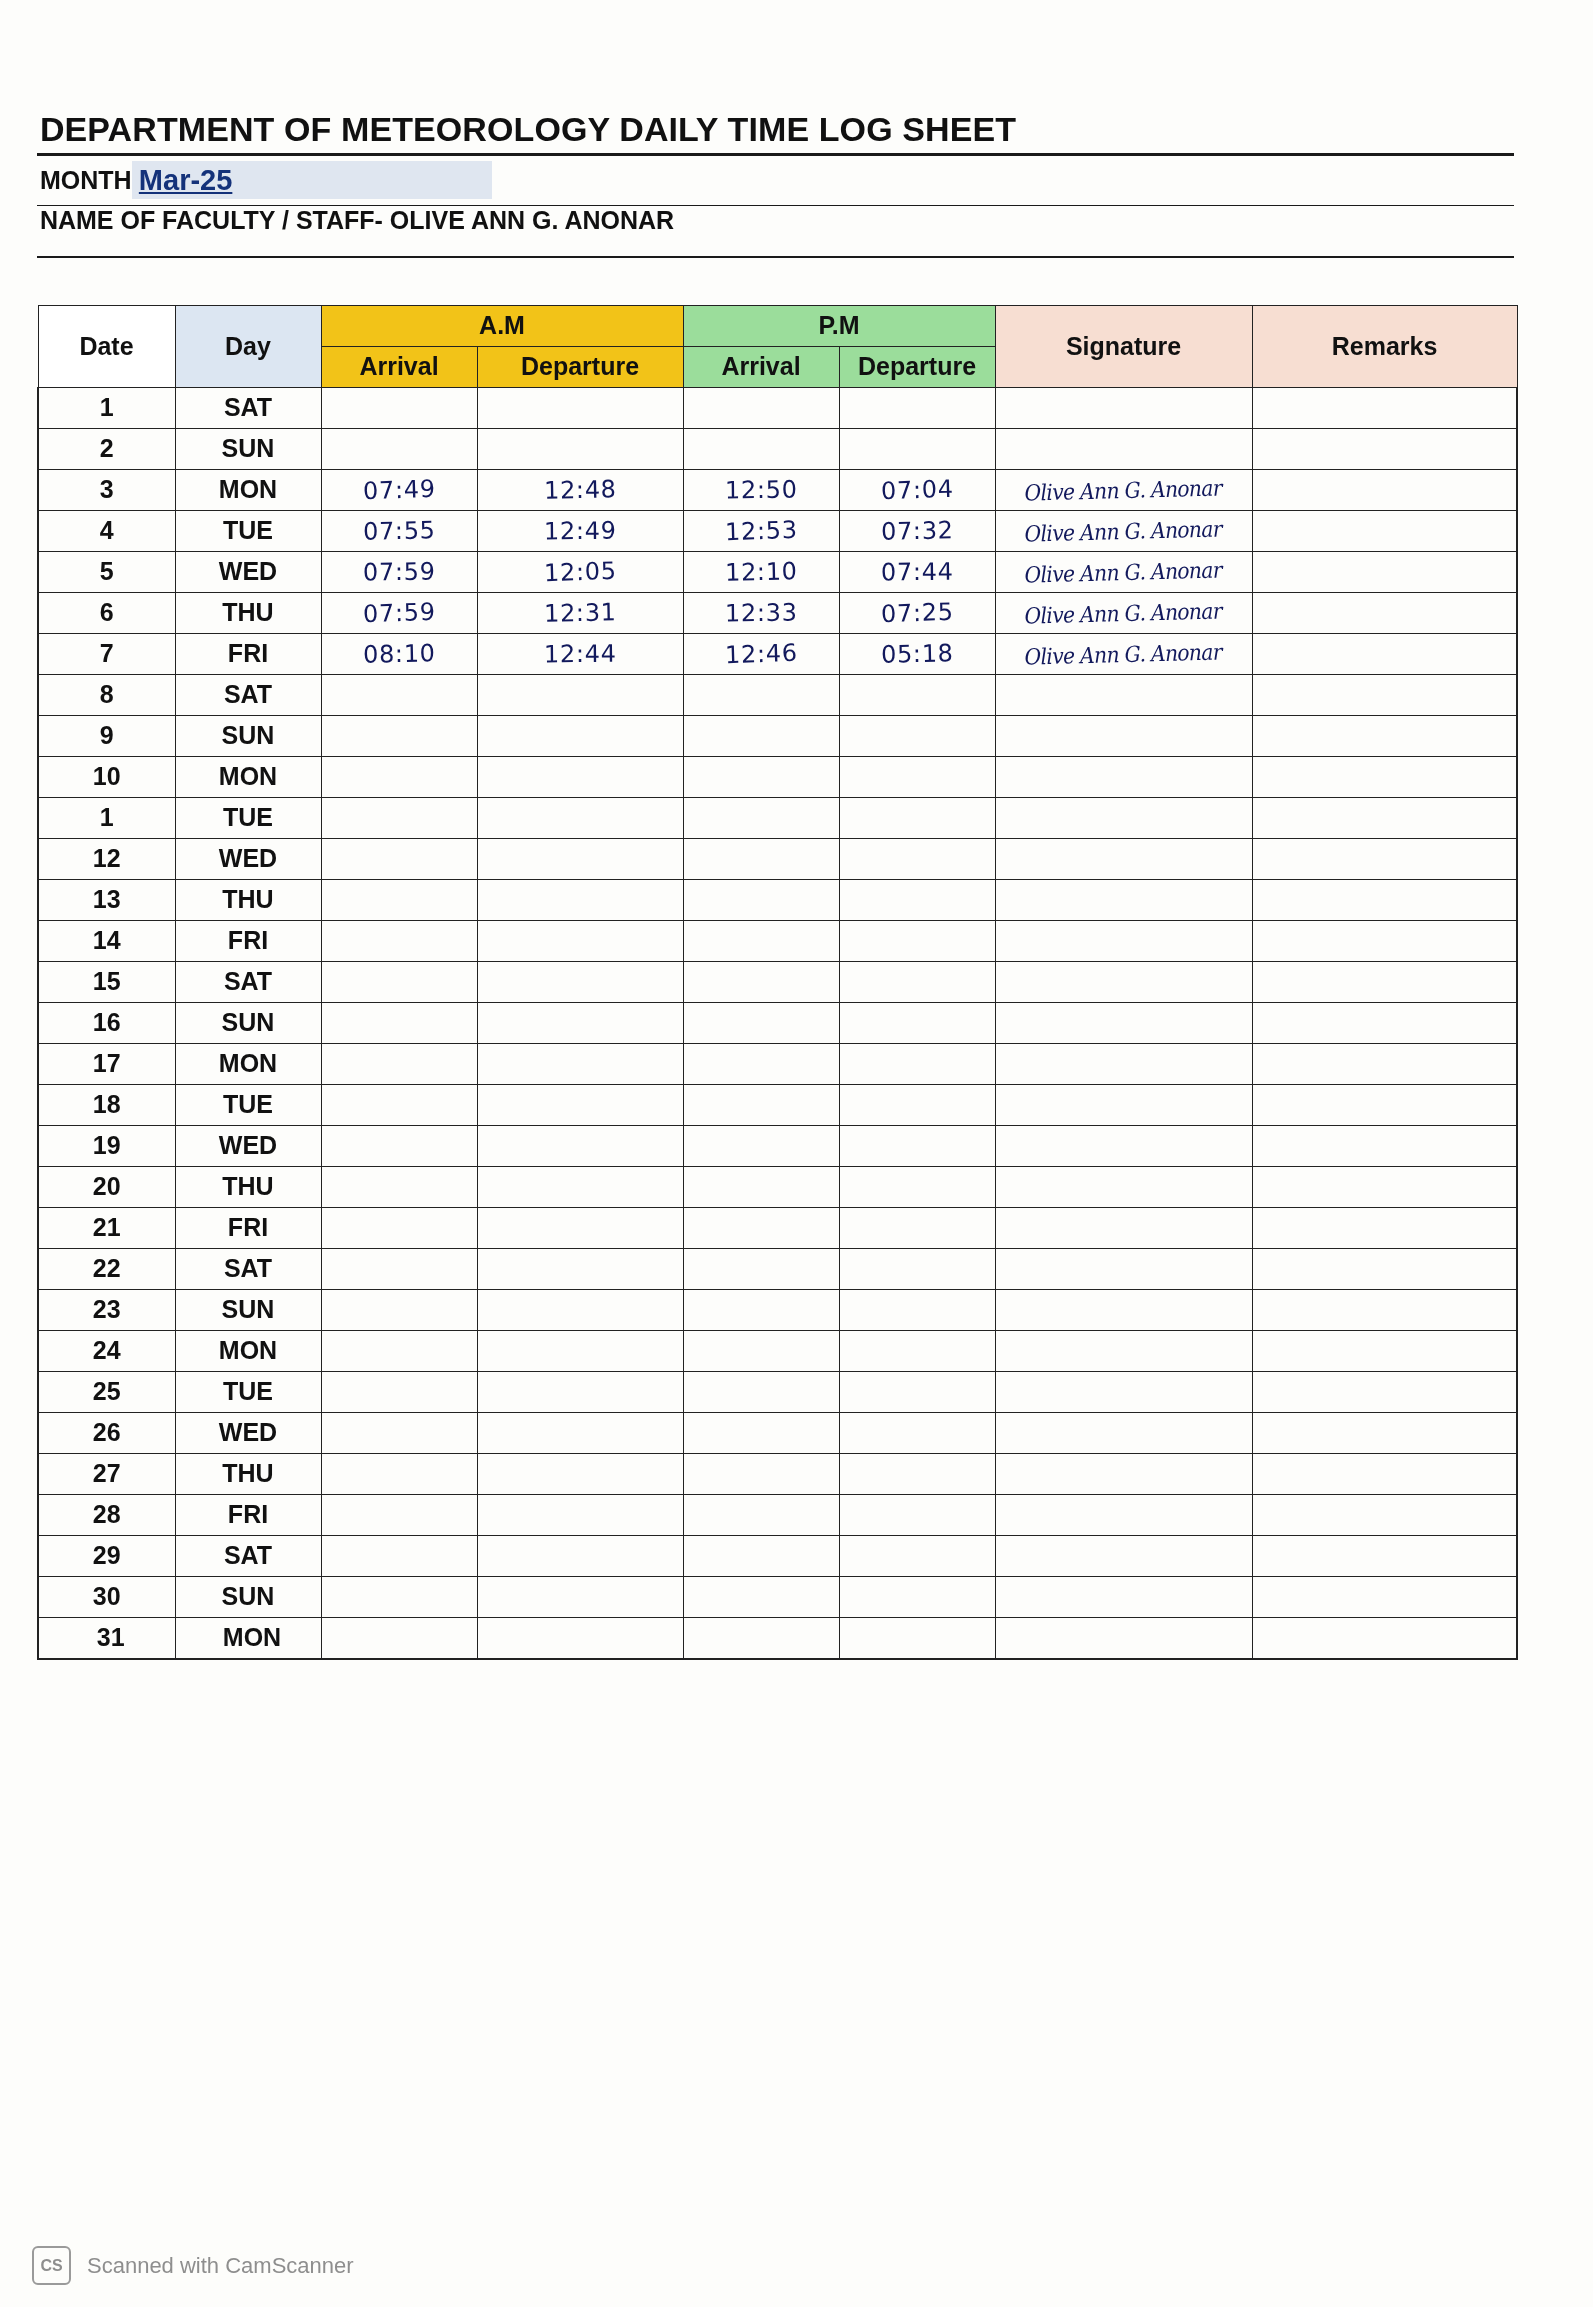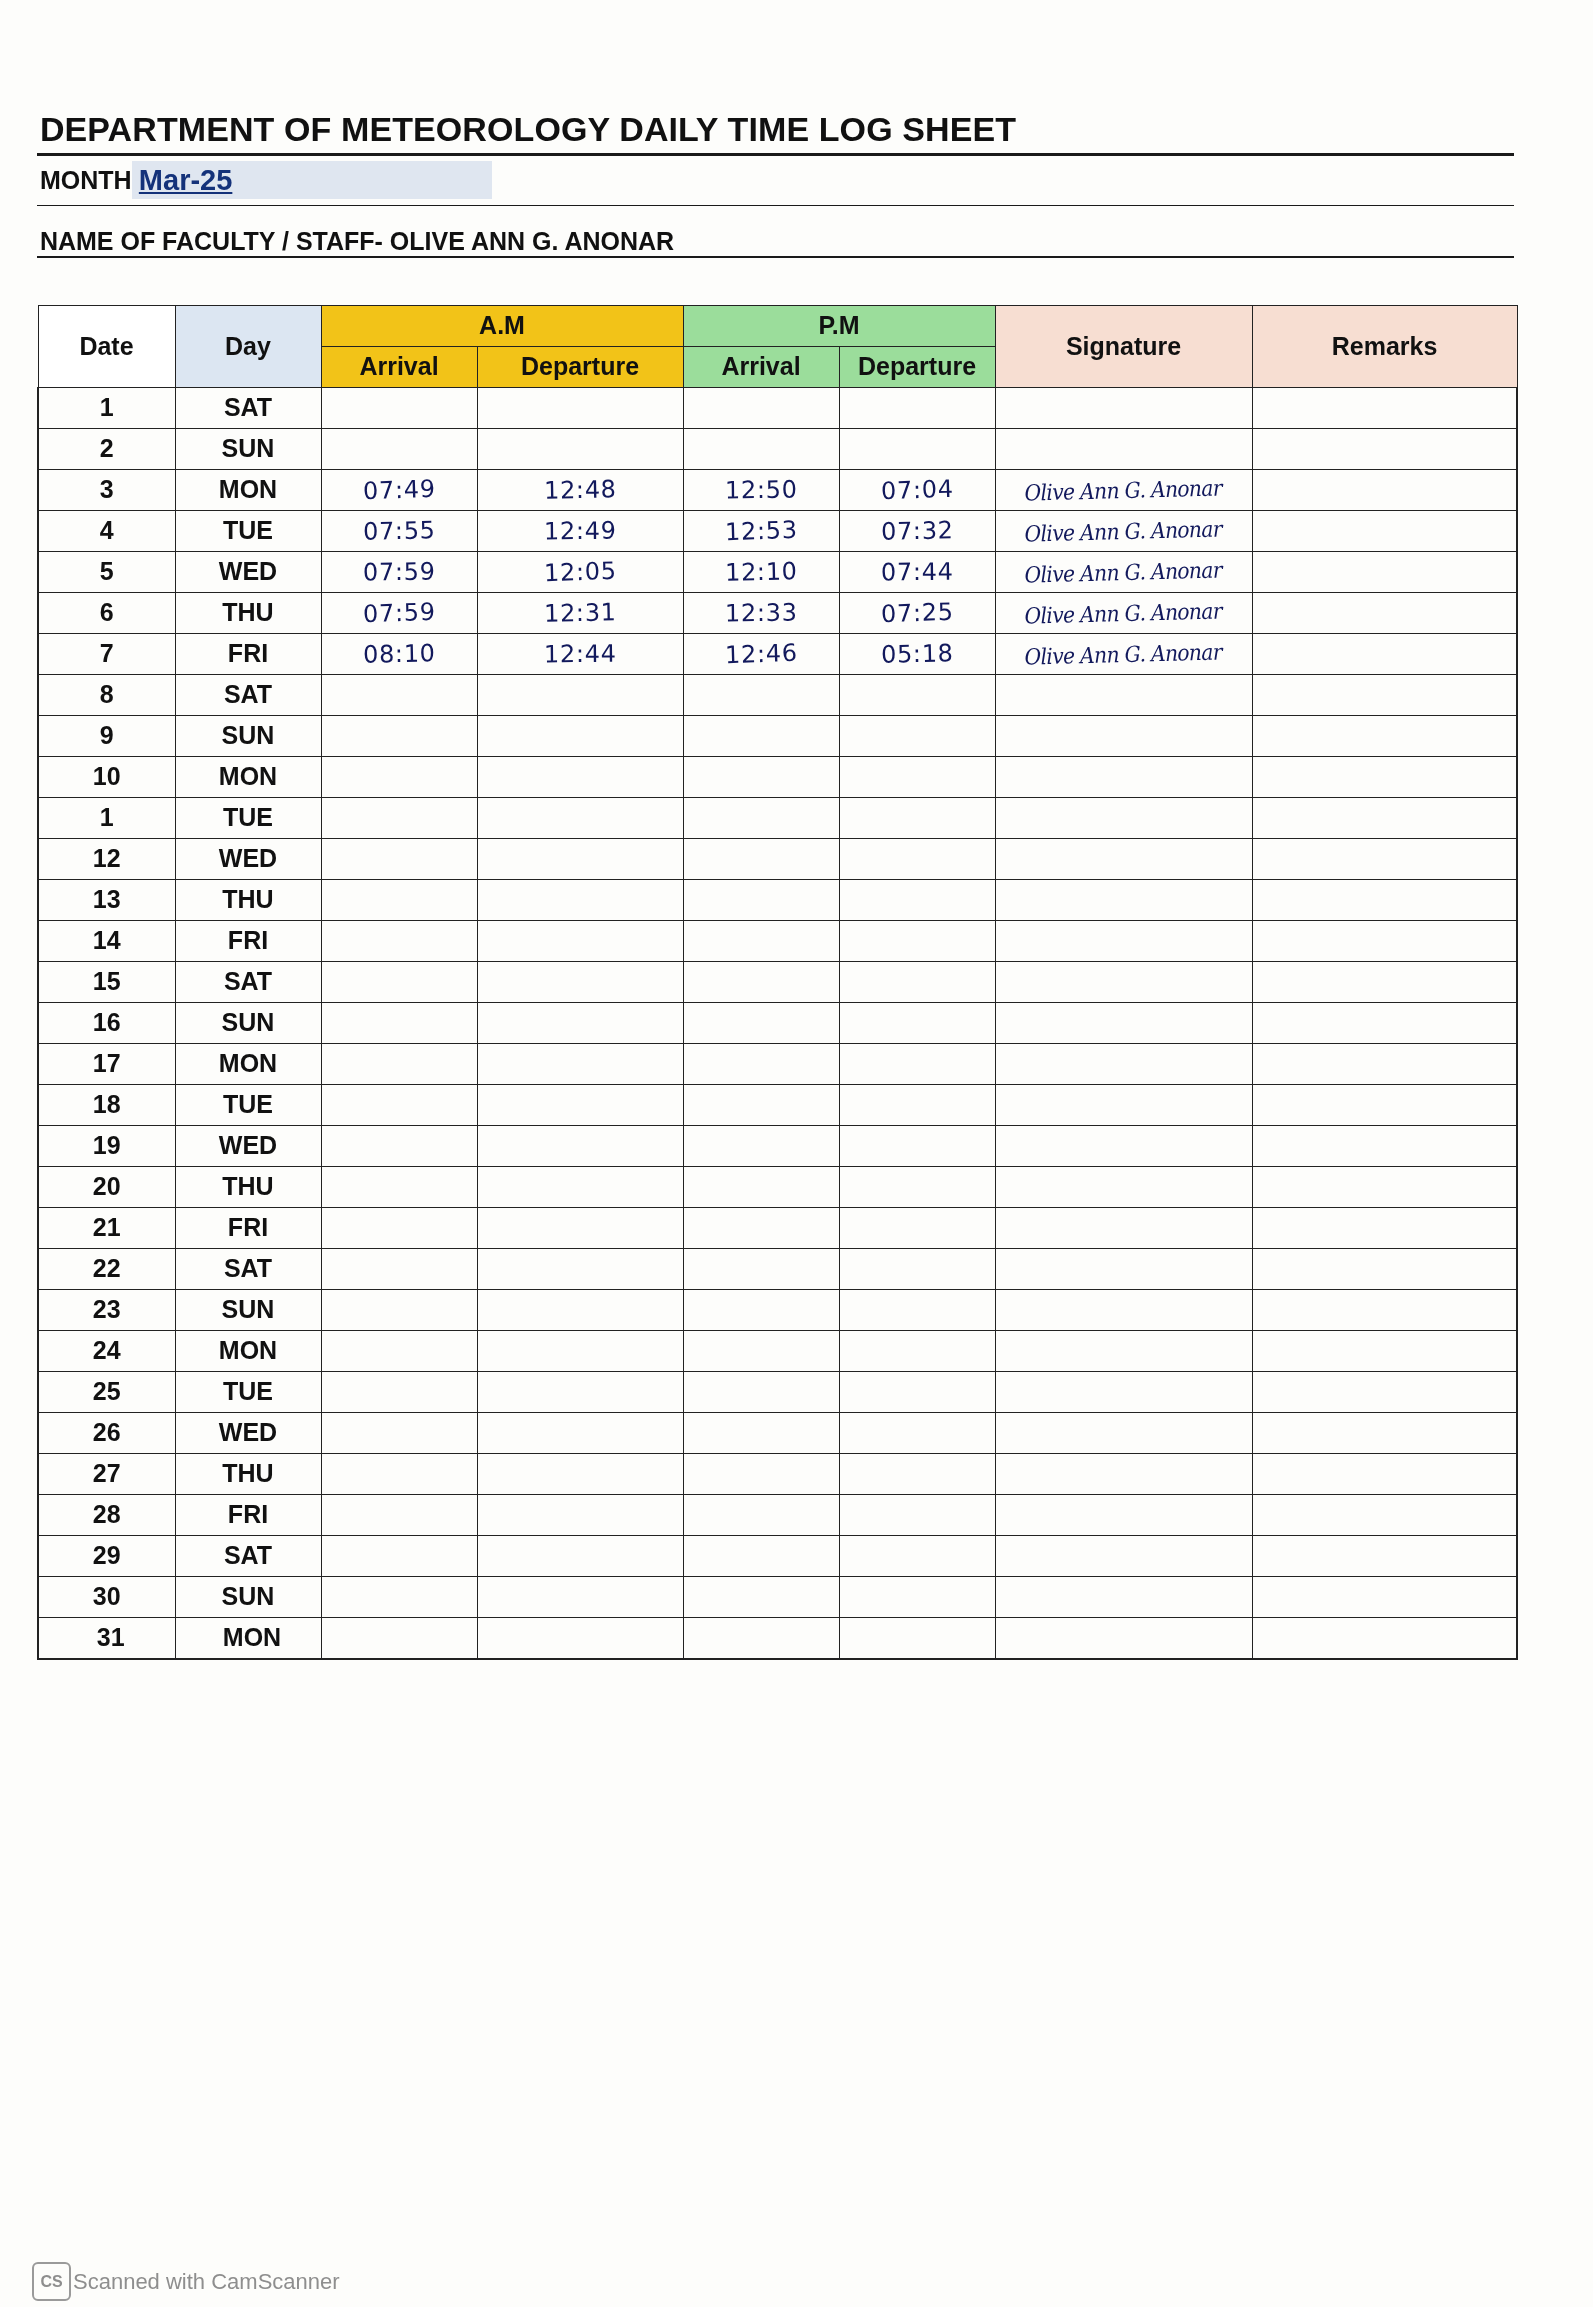--- a/index.html
+++ b/index.html
@@ -67,21 +67,21 @@
   }
   .month-value {
     font-size: 29px;
     font-weight: bold;
     color: #14327a;
     text-decoration: underline;
     padding-left: 7.3px;
   }
   .name-line {
     display: flex;
-    align-items: flex-end;
+    align-items: flex-start;
     height: 50px;
   }
 
   
   table.log {
     border-collapse: collapse;
     margin-top: 47px;
     table-layout: fixed;
     width: 1477px;
   }
@@ -157,24 +157,24 @@
 
   
   table.log tbody tr td:first-child { border-left: 2.2px solid #222; }
   table.log tbody tr td:last-child  { border-right: 2.2px solid #222; }
   table.log tbody tr:last-child td  { border-bottom: 2.2px solid #222; padding-left: 8px; }
 
   
   .cs-footer {
     position: absolute;
     left: 32px;
-    bottom: 6px;
+    bottom: 22px;
     display: flex;
     align-items: center;
-    gap: 2px;
+    gap: 16px;
   }
   .cs-badge {
     width: 35px;
     height: 35px;
     border: 2.2px solid #9a9a9a;
     border-radius: 5.9px;
     color: #8e8e8e;
     font-size: 16px;
     font-weight: bold;
     display: flex;

